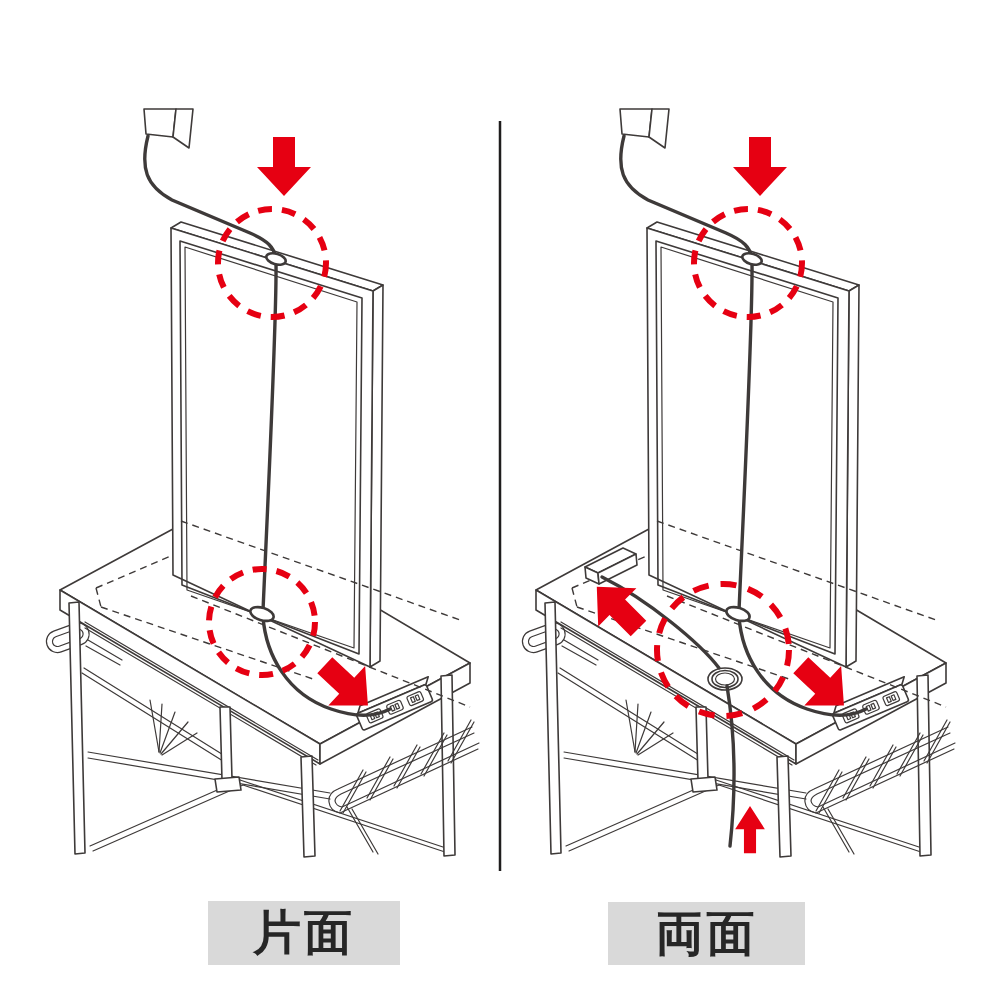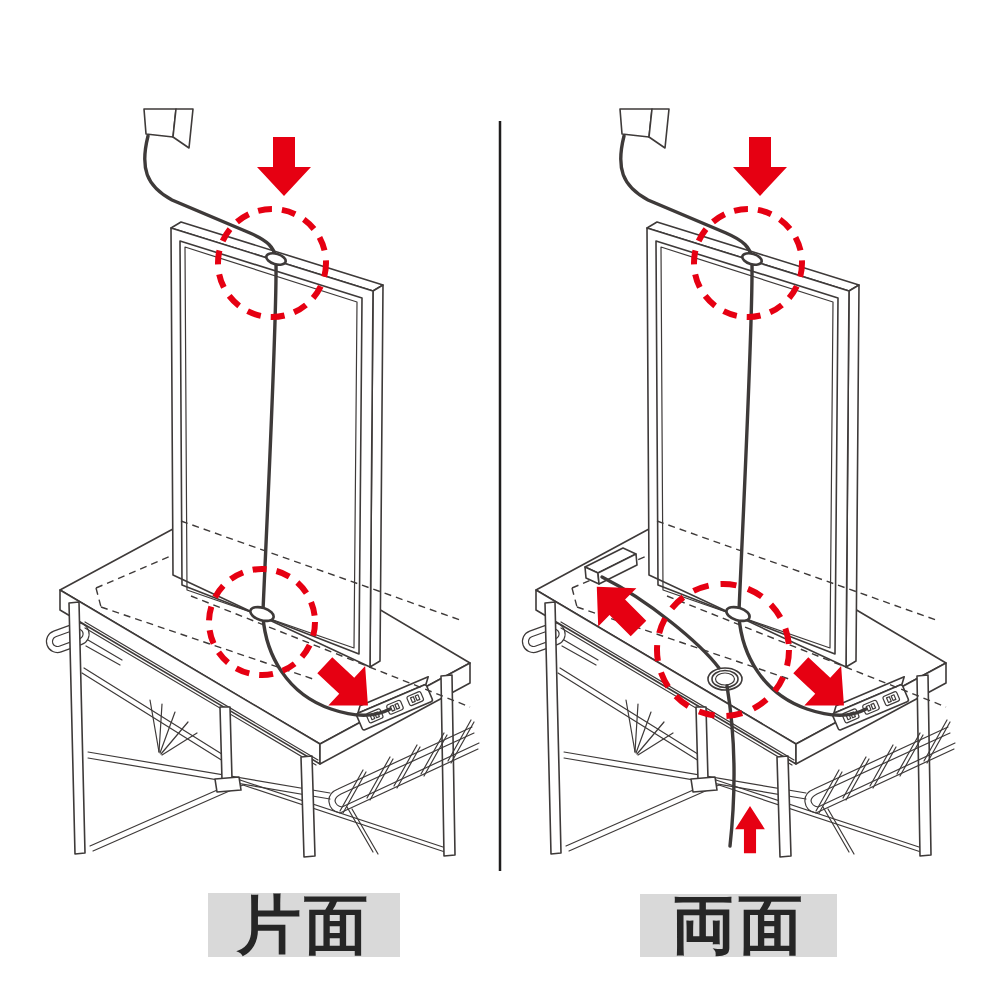--- a/index.html
+++ b/index.html
@@ -18,24 +18,24 @@
     background:var(--title-bg);border-radius:10px;
     display:flex;align-items:center;justify-content:center;
   }
   .title-bar .title-text{
     color:var(--title-text);font-size:47px;font-weight:bold;letter-spacing:3px;
     line-height:1;white-space:nowrap;
   }
   .panel-label{
     position:absolute;background:var(--label-bg);
     display:flex;align-items:center;justify-content:center;
-    color:var(--label-text);font-size:64px;font-weight:600;letter-spacing:3px;
+    color:var(--label-text);font-size:48px;font-weight:600;letter-spacing:3px;margin-top:8px;
   }
   .panel-label.left{left:208px;top:893px;width:192px;height:64px;}
-  .panel-label.right{left:640px;top:894px;width:197px;height:63px;}
+  .panel-label.right{left:608px;top:894px;width:197px;height:63px;}
   svg{position:absolute;left:0;top:0;}
   .ln{stroke:var(--line);stroke-width:1.6;fill:none;stroke-linecap:round;stroke-linejoin:round;}
   .lnf{stroke:var(--line);stroke-width:1.6;fill:#fff;stroke-linejoin:round;}
   .thin{stroke-width:1.2;}
   .cable{stroke:var(--line);stroke-width:3.4;fill:none;stroke-linecap:round;}
   .hole{stroke:var(--line);stroke-width:2.6;fill:#fff;}
   .dash{stroke:var(--line);stroke-width:1.4;fill:none;stroke-dasharray:7 5;}
   .red{fill:var(--red);stroke:none;}
   .redcirc{stroke:var(--red);stroke-width:6;fill:none;stroke-dasharray:14 10;}
   .divider{stroke:#1f1d1d;stroke-width:2.5;}

